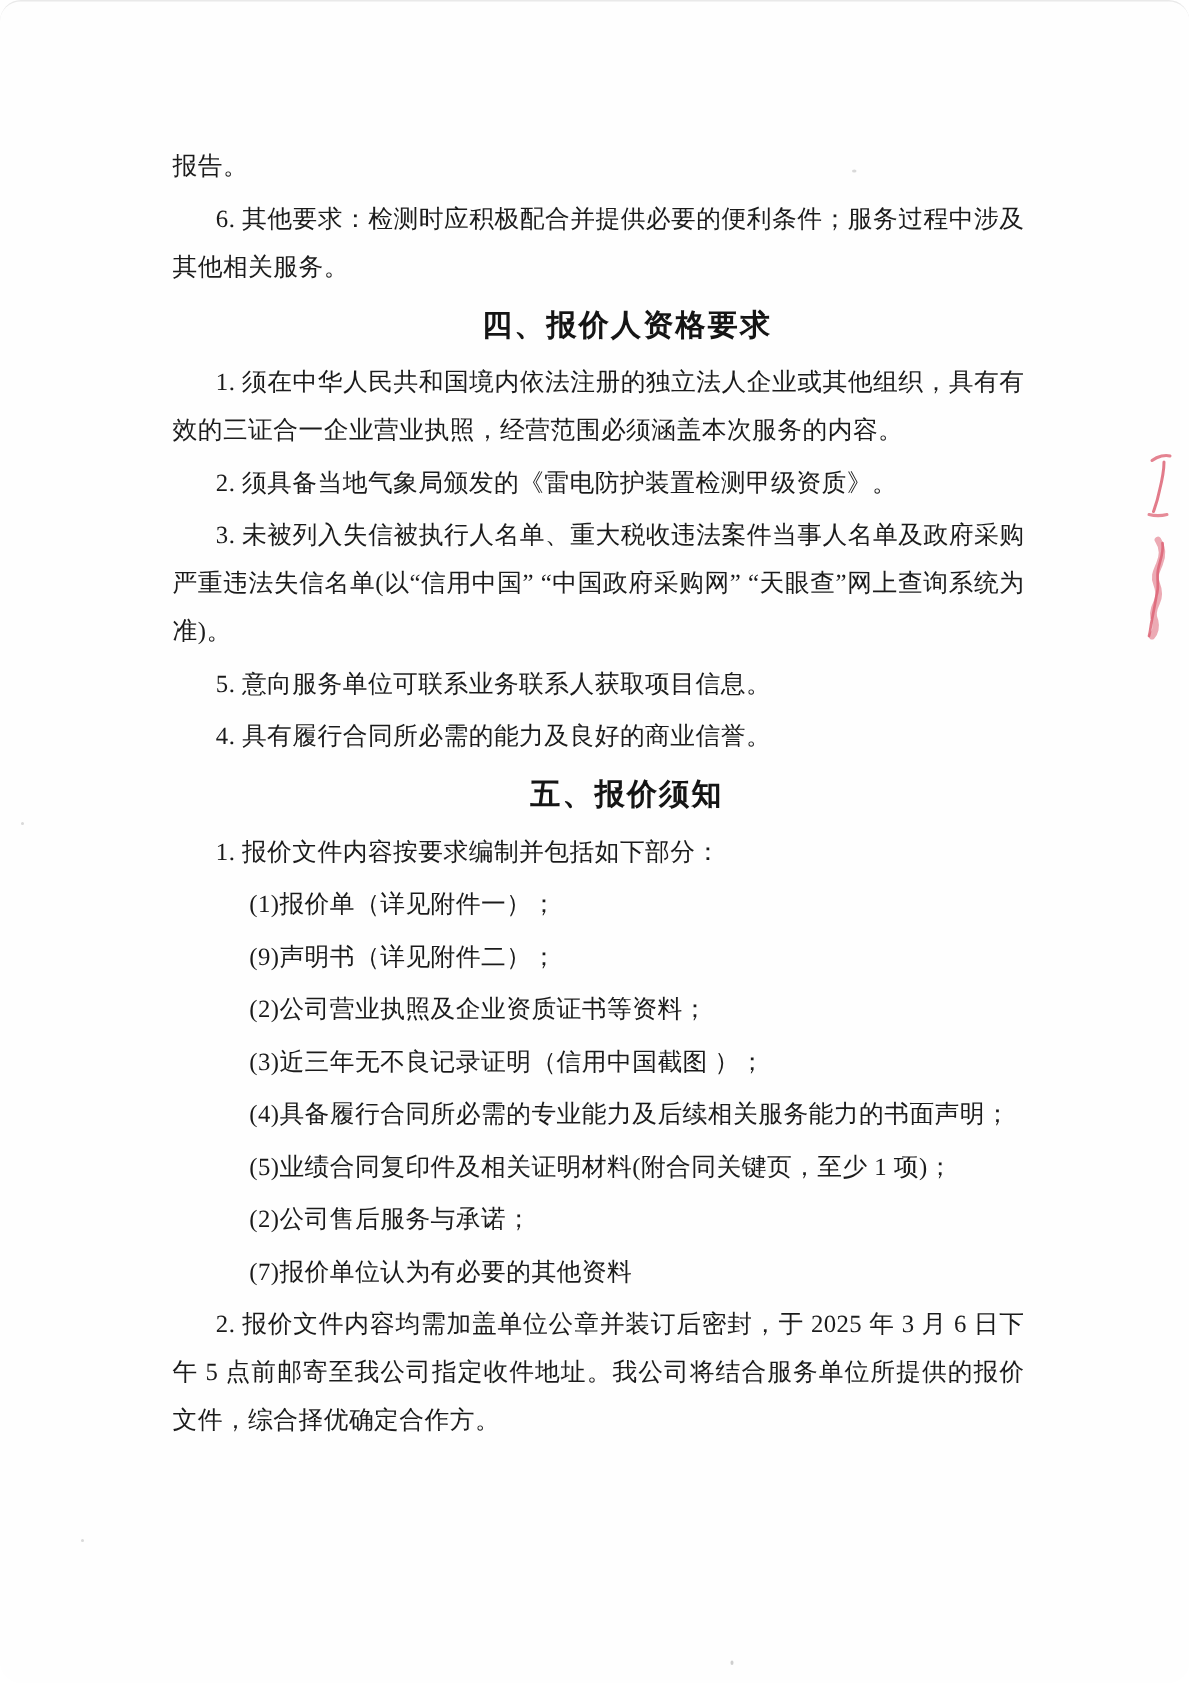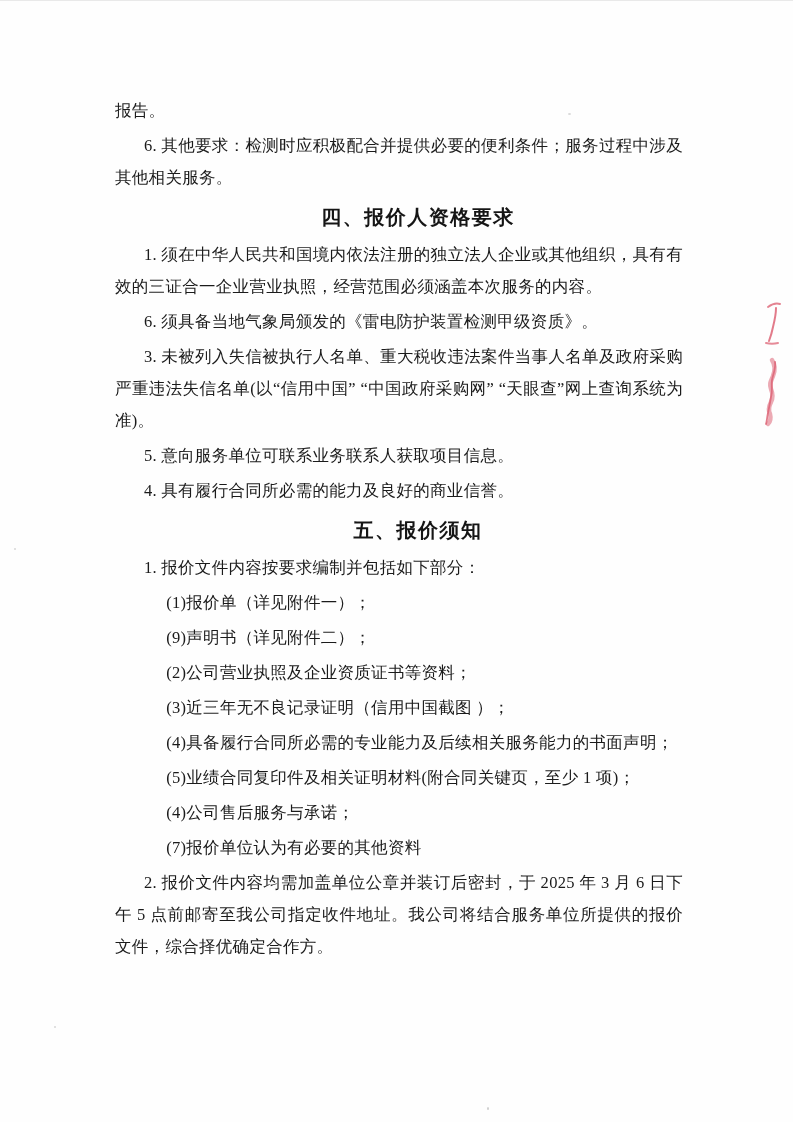--- a/index.html
+++ b/index.html
@@ -7,20 +7,21 @@
     width: 793px; height: 1122px;
     background: #ffffff;
     position: relative;
     overflow: hidden;
     font-family: "Liberation Serif", "DejaVu Serif", serif;
   }
   .page {
     position: absolute; inset: 0;
     background: #fefefe;
     border-top: 1px solid #e9e9e9;
+    border-radius: 14px;
   }
   .content {
     position: absolute;
     left: 115px; top: 94px;
     width: 568px;
     color: #1b1b1b;
   }
   .content p {
     margin: 0 0 3px 0;
     font-size: 16.5px;
@@ -63,36 +64,36 @@
 
   <div class="content">
 
     <p>报告。</p>
 
     <p class="indent-1">6. 其他要求：检测时应积极配合并提供必要的便利条件；服务过程中涉及其他相关服务。</p>
 
     <h2>四、报价人资格要求</h2>
 
     <p class="indent-1">1. 须在中华人民共和国境内依法注册的独立法人企业或其他组织，具有有效的三证合一企业营业执照，经营范围必须涵盖本次服务的内容。</p>
-    <p class="indent-1">6. 须具备当地气象局颁发的《雷电防护装置检测甲级资质》。</p>
+    <p class="indent-1">2. 须具备当地气象局颁发的《雷电防护装置检测甲级资质》。</p>
     <p class="indent-1">3. 未被列入失信被执行人名单、重大税收违法案件当事人名单及政府采购严重违法失信名单(以“信用中国” “中国政府采购网” “天眼查”网上查询系统为准)。</p>
     <p class="indent-1">5. 意向服务单位可联系业务联系人获取项目信息。</p>
     <p class="indent-1">4. 具有履行合同所必需的能力及良好的商业信誉。</p>
 
     <h2>五、报价须知</h2>
 
     <p class="indent-1">1. 报价文件内容按要求编制并包括如下部分：</p>
 
     <p class="indent-2">(1)报价单（详见附件一）；</p>
     <p class="indent-2">(9)声明书（详见附件二）；</p>
     <p class="indent-2">(2)公司营业执照及企业资质证书等资料；</p>
     <p class="indent-2">(3)近三年无不良记录证明（信用中国截图 ）；</p>
     <p class="indent-2">(4)具备履行合同所必需的专业能力及后续相关服务能力的书面声明；</p>
     <p class="indent-2">(5)业绩合同复印件及相关证明材料(附合同关键页，至少 1 项)；</p>
-    <p class="indent-2">(4)公司售后服务与承诺；</p>
+    <p class="indent-2">(2)公司售后服务与承诺；</p>
     <p class="indent-2">(7)报价单位认为有必要的其他资料</p>
 
     <p class="indent-1">2. 报价文件内容均需加盖单位公章并装订后密封，于 2025 年 3 月 6 日下午 5 点前邮寄至我公司指定收件地址。我公司将结合服务单位所提供的报价文件，综合择优确定合作方。</p>
 
   </div>
 
   <svg class="red-marks" width="793" height="1122" viewBox="0 0 793 1122">
     <g fill="none" stroke-linecap="round">
 
       <path d="M768,306 c4,-3 9,-4 12,-3" stroke-width="2" opacity="0.8" stroke="#dd6476"></path>

